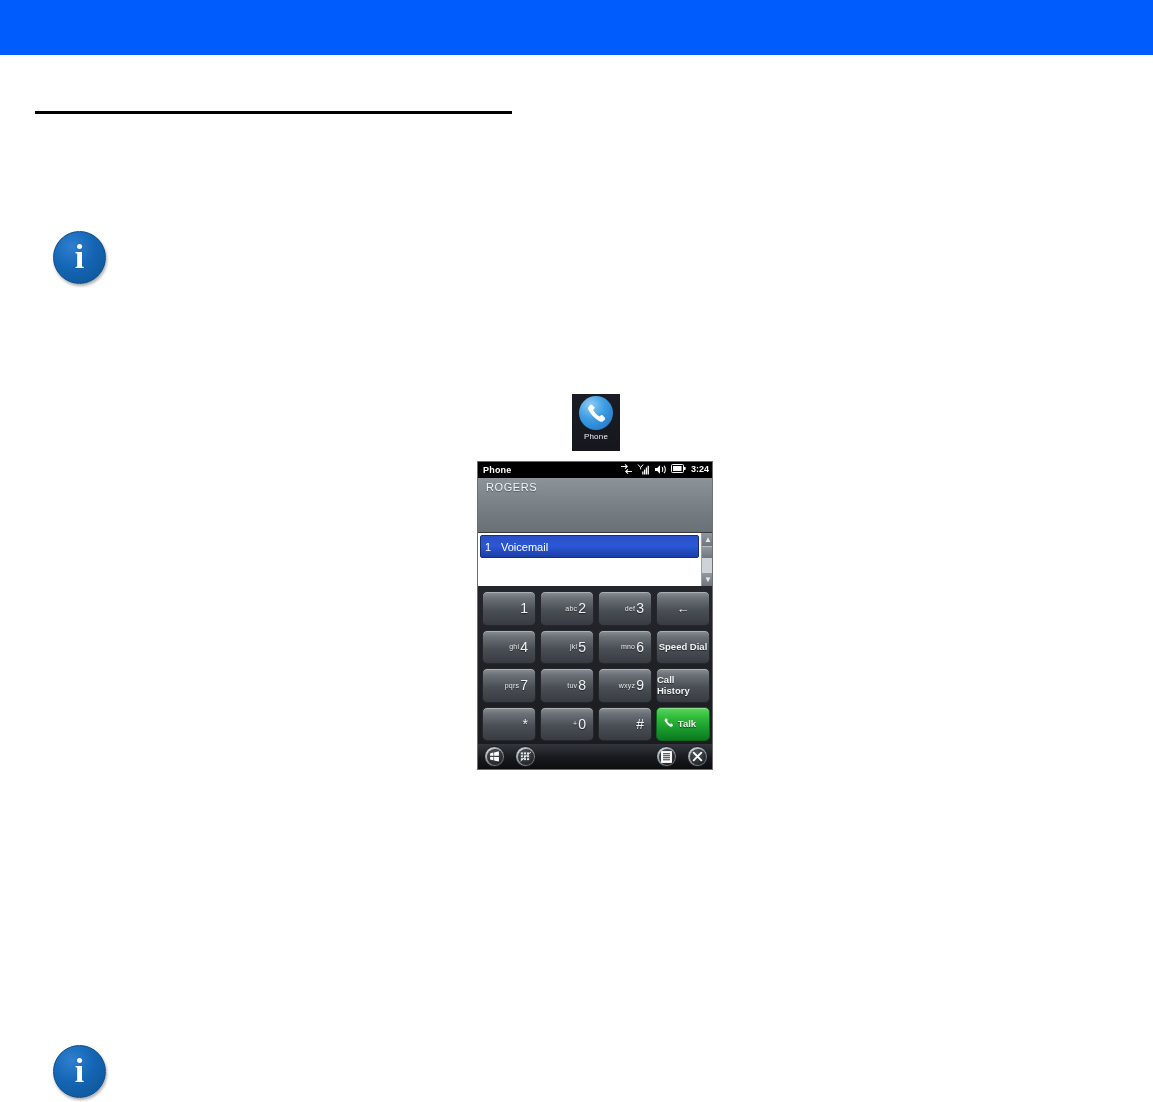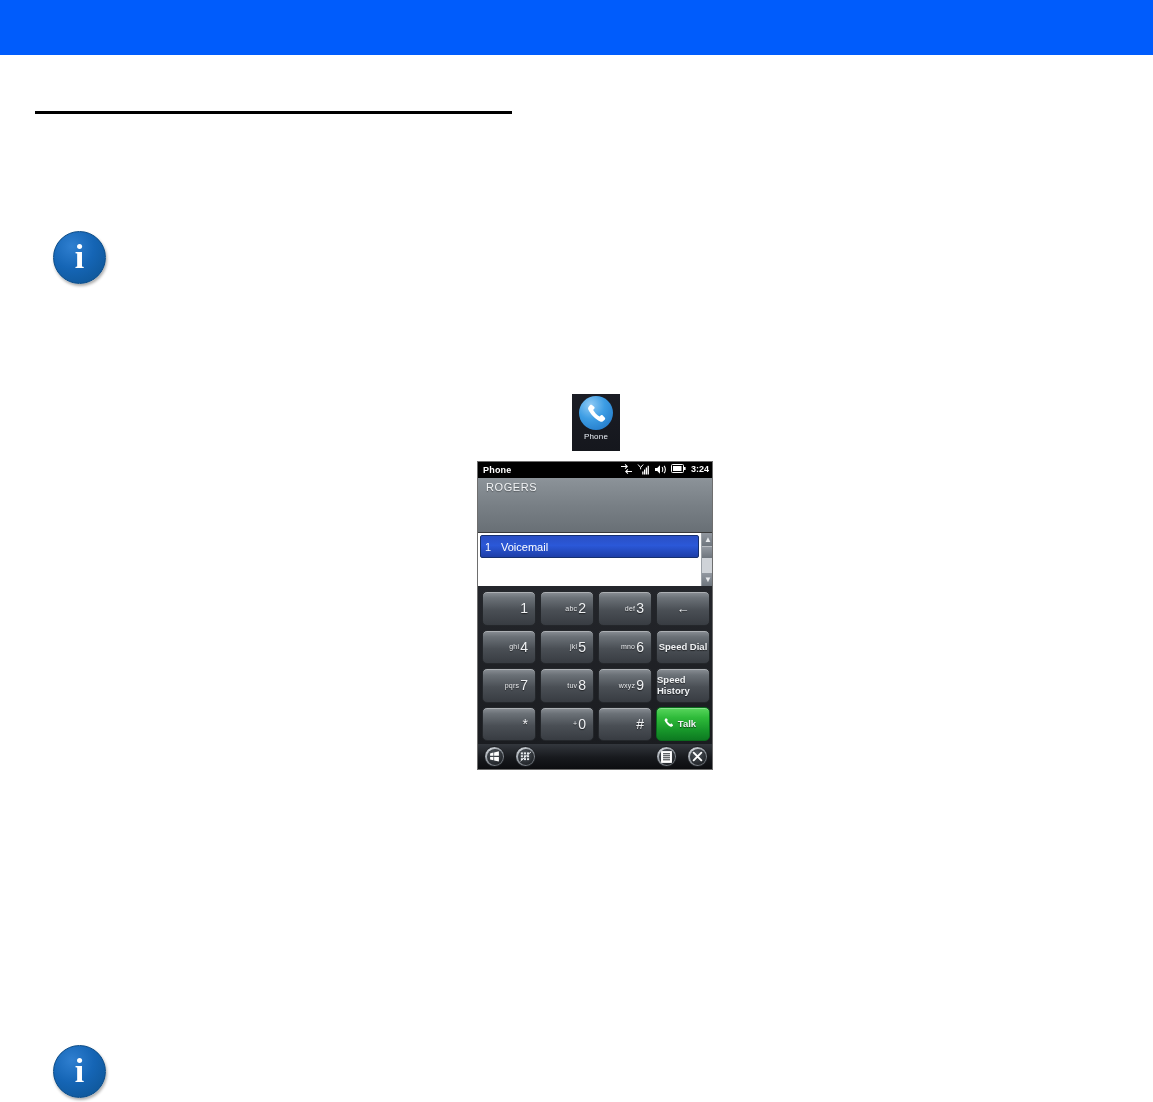--- a/index.html
+++ b/index.html
@@ -443,21 +443,21 @@
     </div>
     <div class="key">
       <span class="letters">tuv</span>
       <span class="digit">8</span>
     </div>
     <div class="key">
       <span class="letters">wxyz</span>
       <span class="digit">9</span>
     </div>
     <div class="key func">
-      <span class="fnlabel">Speed History</span>
+      <span class="fnlabel">Call History</span>
     </div>
 
     <div class="key">
       <span class="letters"></span>
       <span class="digit">*</span>
     </div>
     <div class="key">
       <span class="letters">+</span>
       <span class="digit">0</span>
     </div>

